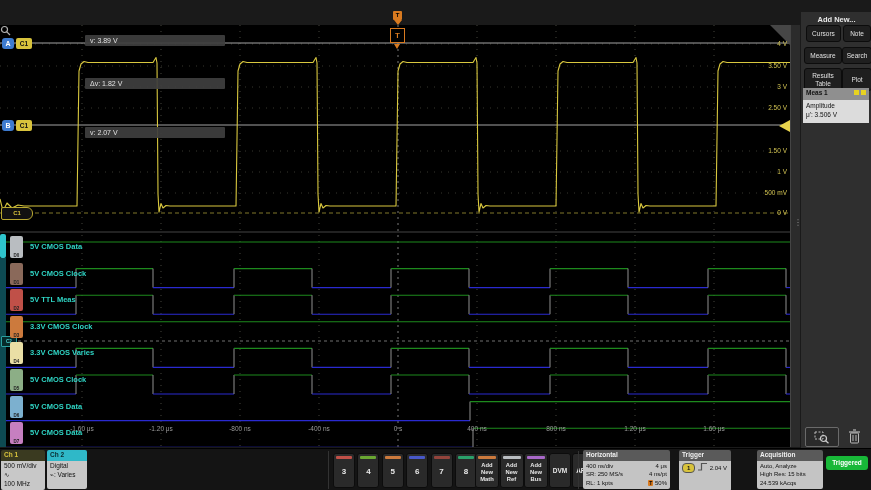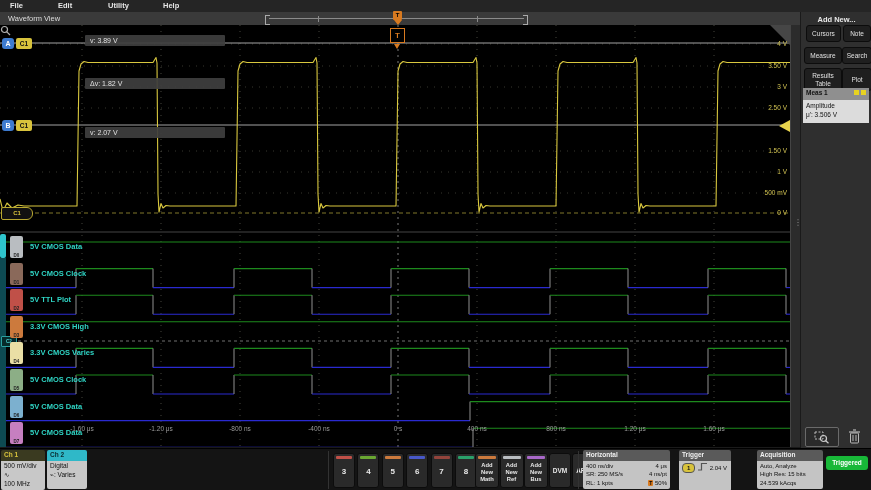--- a/index.html
+++ b/index.html
@@ -89,37 +89,21 @@
   #t-pos-icon{display:inline-block;background:#d87a20;color:#000;font-size:5px;font-weight:bold;
             line-height:6px;padding:0 1px;border-radius:1px;}
   #triggered{position:absolute;left:826px;top:7px;width:42px;height:14px;border-radius:3px;
              color:#fff;font-size:6.5px;font-weight:bold;text-align:center;line-height:14px;}
 </style>
 </head>
 <body>
 
 <div id="app">
 
-  <div id="menubar" class="abs">
-      <div class="menu-item" style="left: 10px;">File</div>
-      <div class="menu-item" style="left: 58px;">Edit</div>
-      <div class="menu-item" style="left: 108px;">Utility</div>
-      <div class="menu-item" style="left: 163px;">Help</div>
-    </div>
-
-  <div id="wf-header" class="abs">
-    <div id="wf-title">Waveform View</div>
-    <div id="record-bar">
-      <div id="record-line"></div>
-      <div id="rec-bl" class="rec-bracket"></div>
-      <div id="rec-br" class="rec-bracket"></div>
-      <div class="rec-tick" style="left:53px"></div>
-      <div class="rec-tick" style="left:212px"></div>
-    </div>
-  </div>
+
   <div id="bar-t" class="abs">T</div>
   <div id="bar-t-arrow" class="abs"></div>
 
   <div id="plot" class="abs">
     <svg id="grid-svg" width="790" height="422">
         <line x1="82" y1="0" x2="82" y2="422" stroke="#9a9a86" stroke-width="1" stroke-dasharray="1 5" opacity="0.45"></line>
         <line x1="161" y1="0" x2="161" y2="422" stroke="#9a9a86" stroke-width="1" stroke-dasharray="1 5" opacity="0.45"></line>
         <line x1="240" y1="0" x2="240" y2="422" stroke="#9a9a86" stroke-width="1" stroke-dasharray="1 5" opacity="0.45"></line>
         <line x1="319" y1="0" x2="319" y2="422" stroke="#9a9a86" stroke-width="1" stroke-dasharray="1 5" opacity="0.45"></line>
         <line x1="398" y1="0" x2="398" y2="422" stroke="#9a9a9a" stroke-width="1" stroke-dasharray="2 4" opacity="0.8"></line>
@@ -277,23 +261,23 @@
         <div class="tlabel" style="left: 534px; top: 400px;">800 ns</div>
         <div class="tlabel" style="left: 613px; top: 400px;">1.20 μs</div>
         <div class="tlabel" style="left: 692px; top: 400px;">1.60 μs</div>
       </div>
     <div id="drow-overlays">
         <div class="d-badge" style="top: 211px; background: rgb(185, 189, 193);">D0</div>
         <div class="d-label" style="top: 217px;">5V CMOS Data</div>
         <div class="d-badge" style="top: 237.6px; background: rgb(138, 105, 90);">D1</div>
         <div class="d-label" style="top: 243.6px;">5V CMOS Clock</div>
         <div class="d-badge" style="top: 264.2px; background: rgb(192, 80, 72);">D2</div>
-        <div class="d-label" style="top: 270.2px;">5V TTL Plot</div>
+        <div class="d-label" style="top: 270.2px;">5V TTL Meas</div>
         <div class="d-badge" style="top: 290.8px; background: rgb(204, 122, 61);">D3</div>
-        <div class="d-label" style="top: 296.8px;">3.3V CMOS High</div>
+        <div class="d-label" style="top: 296.8px;">3.3V CMOS Clock</div>
         <div class="d-badge" style="top: 317.4px; background: rgb(234, 223, 165);">D4</div>
         <div class="d-label" style="top: 323.4px;">3.3V CMOS Varies</div>
         <div class="d-badge" style="top: 344px; background: rgb(140, 174, 134);">D5</div>
         <div class="d-label" style="top: 350px;">5V CMOS Clock</div>
         <div class="d-badge" style="top: 370.6px; background: rgb(124, 176, 207);">D6</div>
         <div class="d-label" style="top: 376.6px;">5V CMOS Data</div>
         <div class="d-badge" style="top: 397.2px; background: rgb(198, 127, 192);">D7</div>
         <div class="d-label" style="top: 403.2px;">5V CMOS Data</div>
       </div>
   </div>

